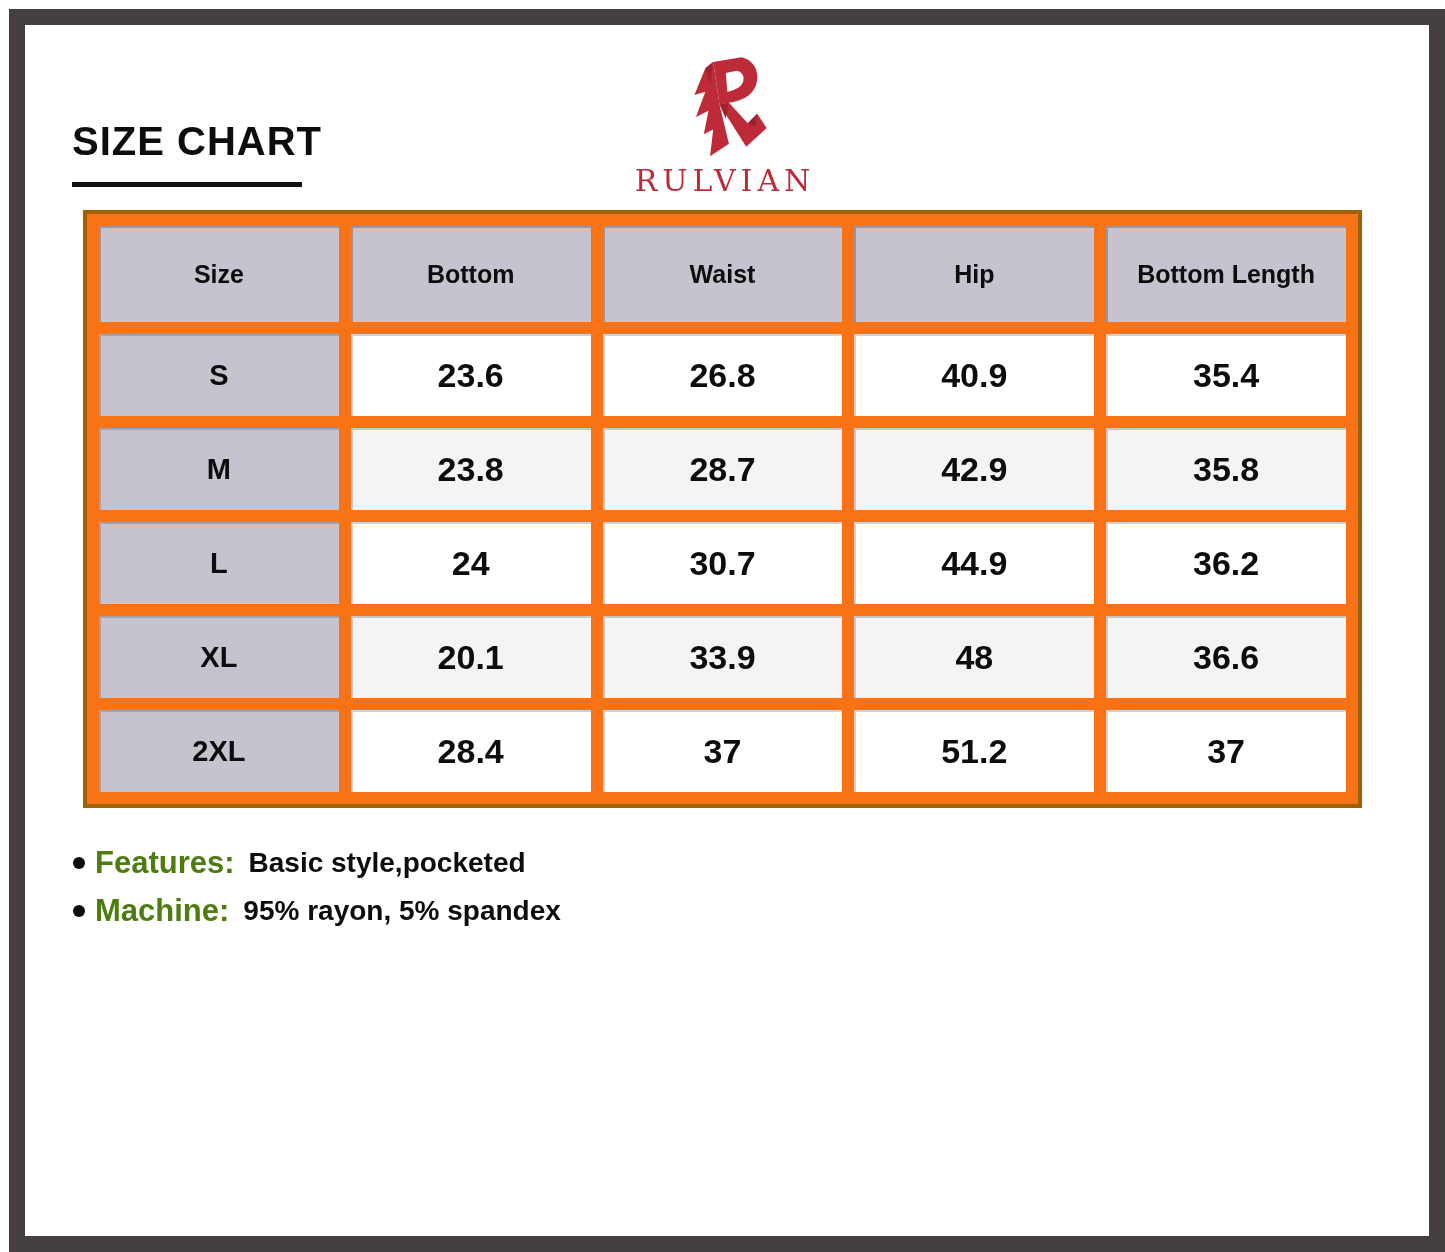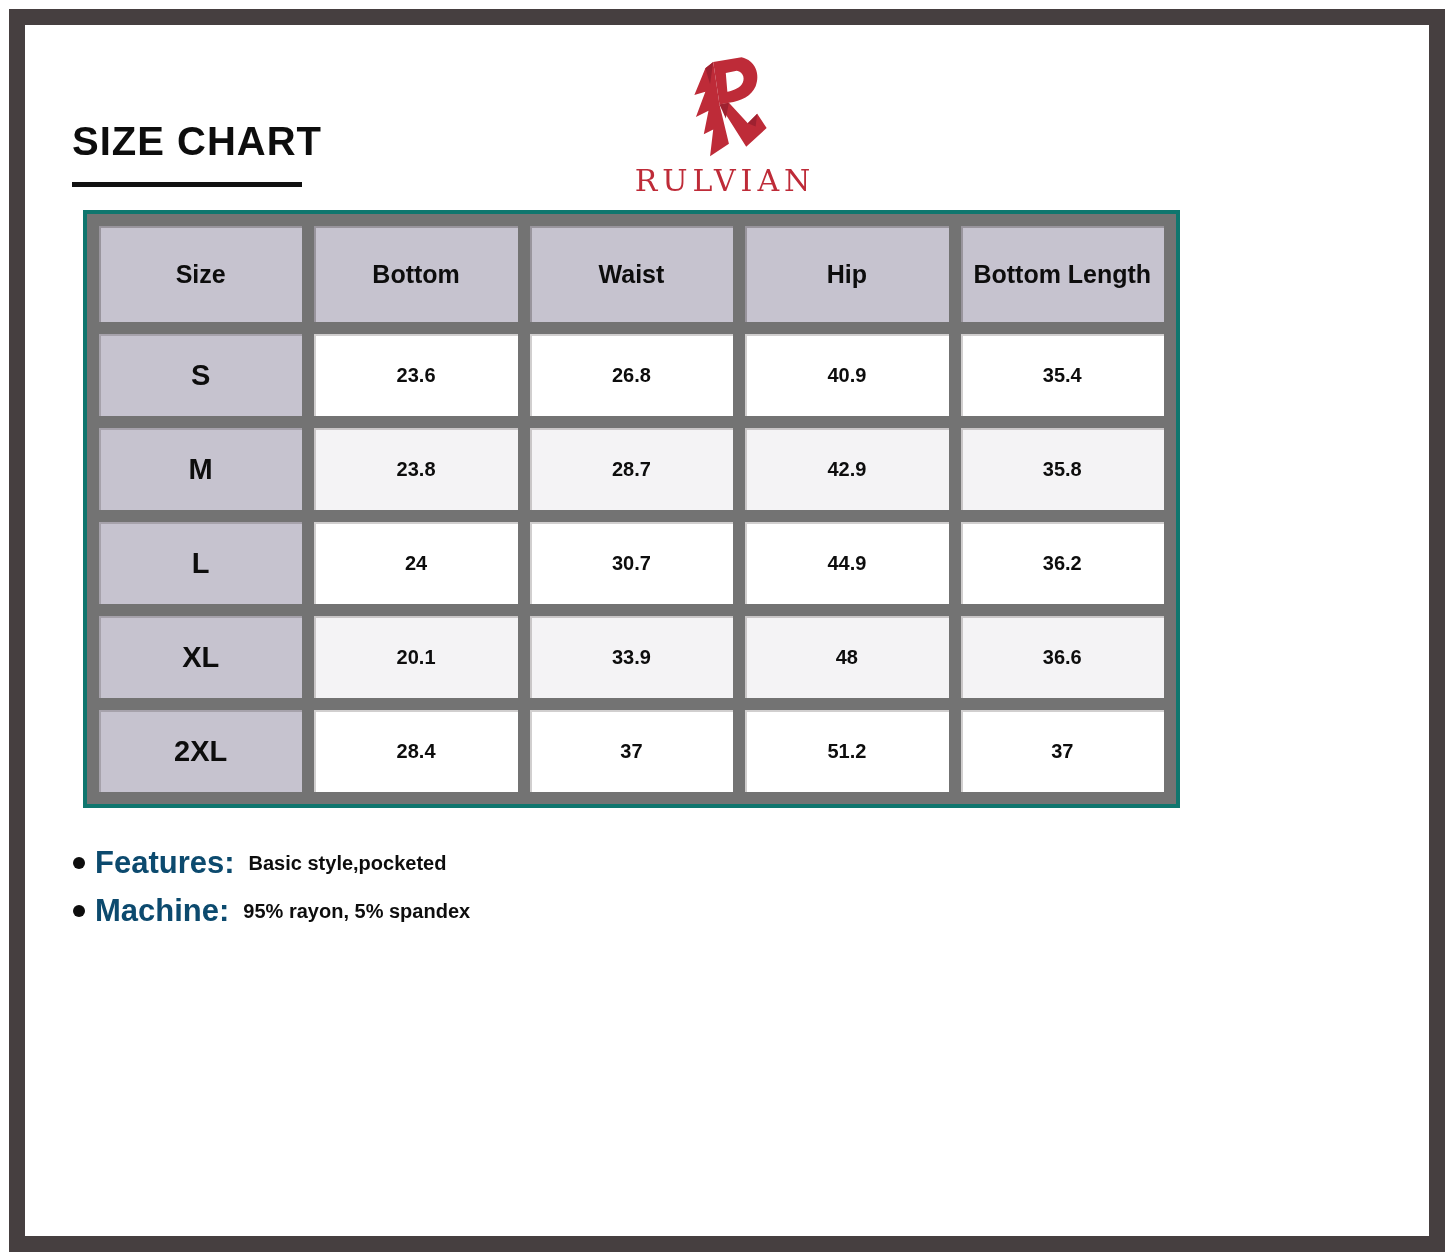--- a/index.html
+++ b/index.html
@@ -52,36 +52,36 @@
     letter-spacing: 5px;
     color: #BE2B38;
     white-space: nowrap;
   }
 
   
   .size-table-wrap { position: absolute; left: 58px; top: 185px; }
   table.size-table {
     border-collapse: separate;
     border-spacing: 12px;
-    background: #737373;
-    border: 4px solid #0f766e;
-    width: 1097px;
+    background: #f97316;
+    border: 4px solid #a16207;
+    width: 1279px;
     table-layout: fixed;
   }
   table.size-table th {
     height: 96px;
     background: #C6C3CF;
     font-size: 25px; font-weight: bold; color: #0d0d0d;
     text-align: center; vertical-align: middle;
     box-shadow: inset 2px 2px 0 rgba(70,63,64,0.35);
   }
   table.size-table td {
     height: 82px;
     text-align: center; vertical-align: middle;
-    font-size: 20px; font-weight: bold; color: #0d0d0d;
+    font-size: 34px; font-weight: bold; color: #0d0d0d;
     background: #ffffff;
     box-shadow: inset 2px 2px 0 rgba(70,63,64,0.25);
   }
   table.size-table td.size-col {
     background: #C6C3CF;
     font-size: 29px;
   }
   table.size-table tr.alt td { background: #F4F3F5; }
   table.size-table tr.alt td.size-col { background: #C6C3CF; }
 
@@ -89,22 +89,22 @@
   .details { position: absolute; left: 48px; top: 818px; }
   .detail-item {
     display: flex; align-items: center;
     height: 40px; margin-bottom: 8px;
     white-space: nowrap;
   }
   .bullet {
     width: 12px; height: 12px; border-radius: 50%;
     background: #0d0d0d; margin-right: 10px; flex: 0 0 auto;
   }
-  .detail-label { font-size: 31px; font-weight: bold; color: #0c4a6e; margin-right: 14px; }
-  .detail-value { font-size: 20px; font-weight: bold; color: #0d0d0d; }
+  .detail-label { font-size: 31px; font-weight: bold; color: #4d7c0f; margin-right: 14px; }
+  .detail-value { font-size: 28px; font-weight: bold; color: #0d0d0d; }
 </style>
 </head>
 <body>
 
 <div class="canvas">
   <div class="frame">
     <div class="frame-inner">
 
       <div class="page-title">SIZE CHART</div>
       <div class="title-underline"></div>

